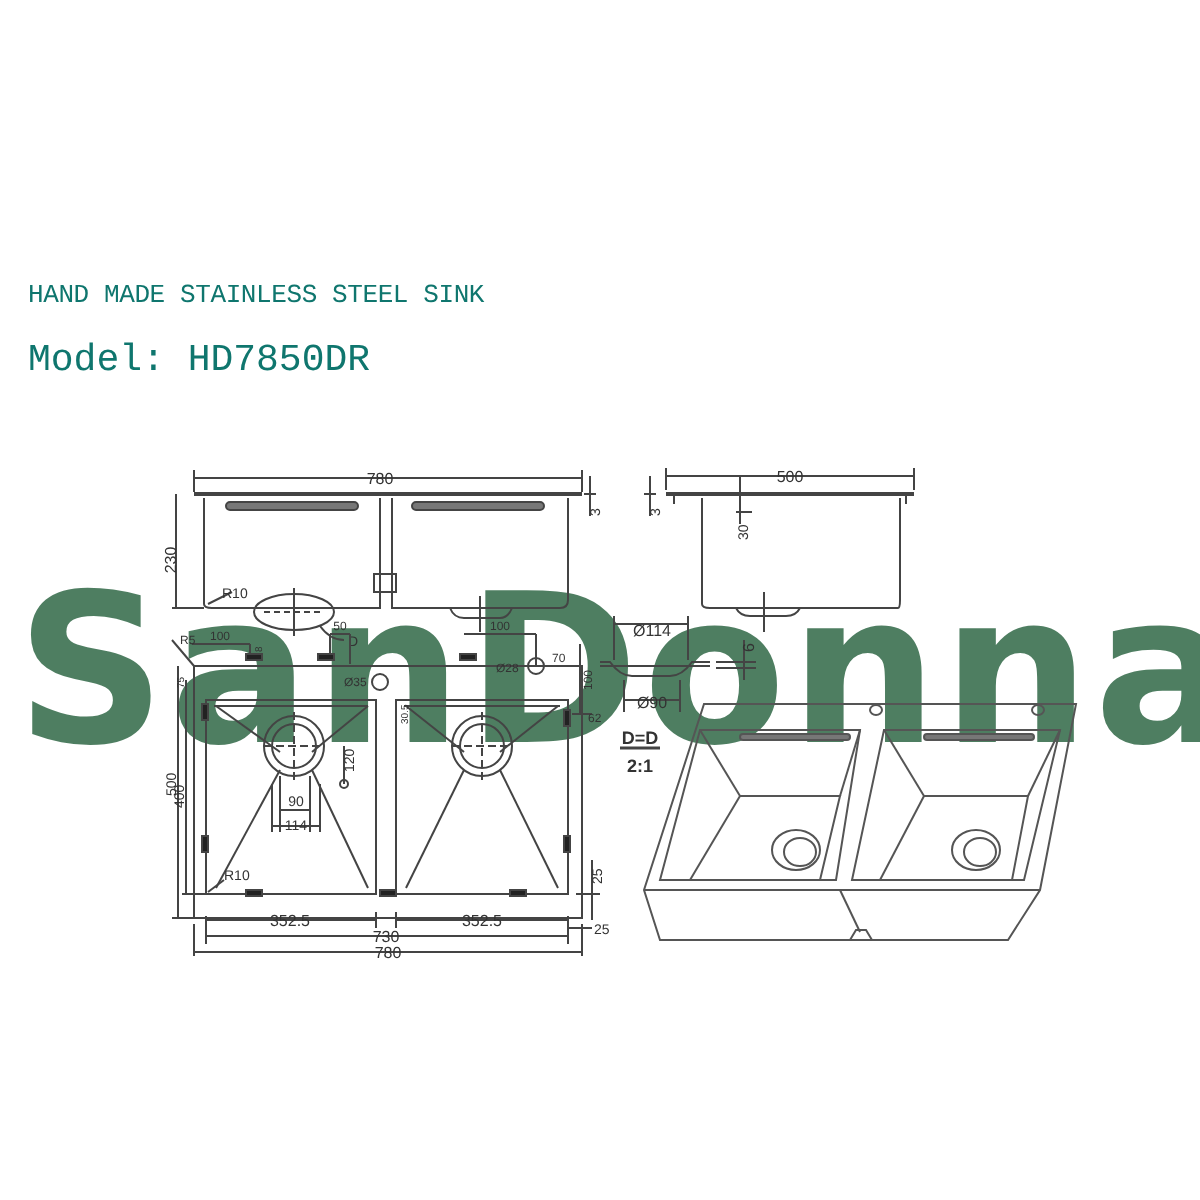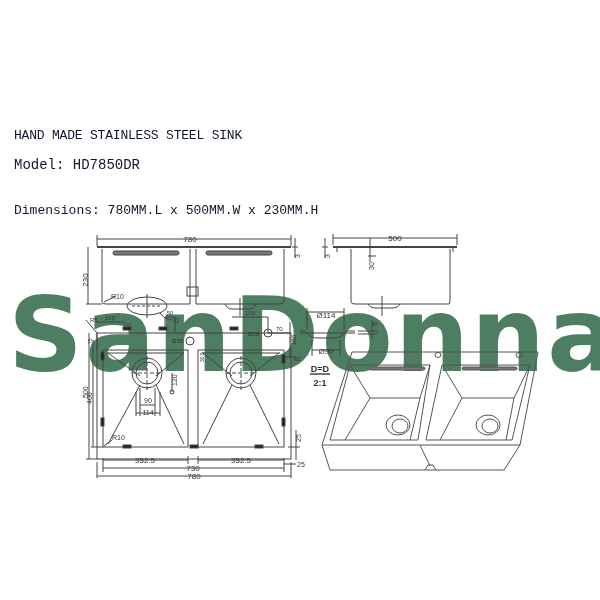--- a/index.html
+++ b/index.html
@@ -1,33 +1,32 @@
 <!DOCTYPE html>
 <html><head>
 <meta charset="utf-8">
 <style>
   html, body { margin: 0; padding: 0; background: #ffffff; }
   body { width: 600px; height: 600px; position: relative; overflow: hidden; font-family: "DejaVu Serif", serif; color: #222; }
   .watermark { position: absolute; left: 8px; top: 280px; width: 590px; height: 110px; font-family: "DejaVu Sans", sans-serif; font-weight: bold; font-size: 104px; letter-spacing: 2px; color: #14532d; opacity: 0.75; line-height: 110px; white-space: nowrap; z-index: 0; }
-  .header { position: absolute; left: 14px; top: 128px; z-index: 2; font-family: "Liberation Mono", "DejaVu Sans Mono", monospace; color: #0f172a; }
+  .header { position: absolute; left: 14px; top: 140px; z-index: 2; font-family: "Liberation Mono", "DejaVu Sans Mono", monospace; color: #0f766e; }
   .header .title { font-size: 13px; margin: 0 0 14px 0; letter-spacing: -0.2px; }
-  .header .model { font-size: 14px; margin: 0 0 30px 0; }
+  .header .model { font-size: 19px; margin: 0 0 18px 0; }
   .header .spec { font-size: 13px; margin: 0; line-height: 15px; }
   svg.drawing { position: absolute; left: 0; top: 0; z-index: 1; }
   svg text { font-family: "Liberation Sans", sans-serif; fill: #333; }
 </style>
 </head>
 <body>
 
 <div class="watermark">SanDonna</div>
 
 <div class="header">
   <div class="title">HAND MADE STAINLESS STEEL SINK</div>
   <div class="model">Model: HD7850DR</div>
-  <div class="spec">Dimensions: 780MM.L x 500MM.W x 230MM.H</div>
 </div>
 
 <svg class="drawing" width="600" height="600" viewBox="0 0 600 600">
   <g stroke="#444" stroke-width="1" fill="none">
 
     <g>
 
       <line x1="97" y1="239" x2="291" y2="239"></line>
       <line x1="97" y1="235" x2="97" y2="246"></line>
       <line x1="291" y1="235" x2="291" y2="246"></line>

